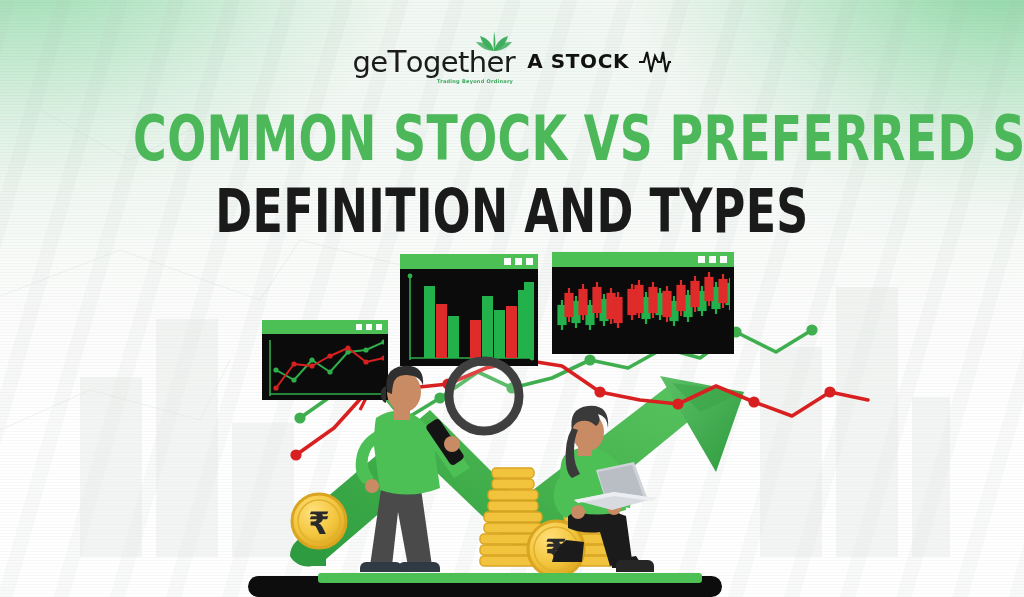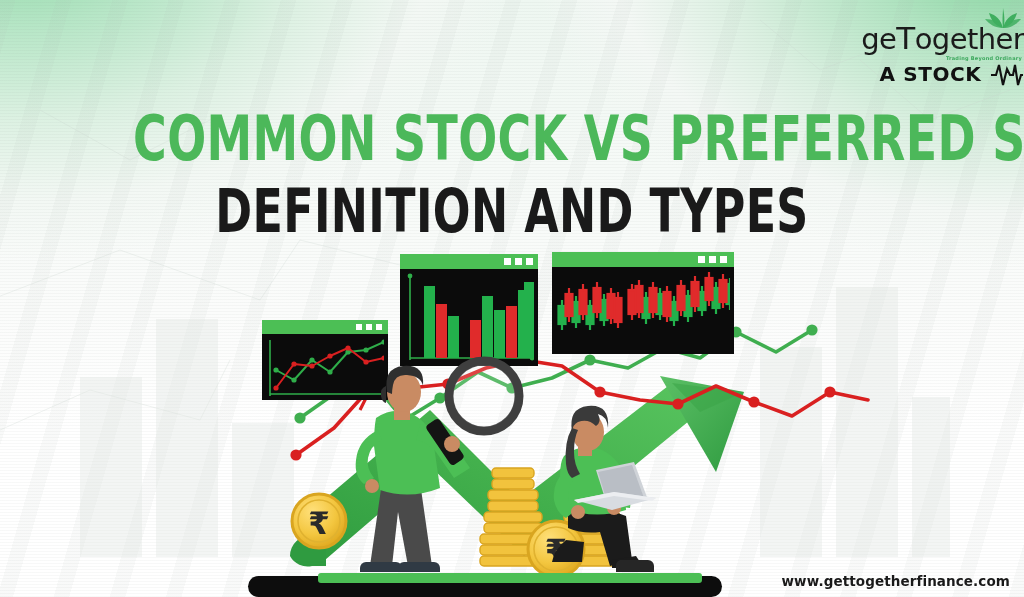--- a/index.html
+++ b/index.html
@@ -47,21 +47,20 @@
   .ghost-bars {
     position:absolute; left:70px; bottom:40px; width:880px; height:330px;
     opacity:.5;
   }
 
   
   .header {
     position:absolute; top:33px; left:0; width:1024px;
     display:flex; align-items:flex-end; justify-content:center; gap:12px;
     height:42px;
-    flex-direction:column;
   }
   .logo-wrap { position:relative; display:flex; align-items:flex-end; }
   .logo-text {
     font-family:"DejaVu Sans", sans-serif;
     font-size:29px; font-weight:400; letter-spacing:-0.6px;
     color:#1b1b1b; line-height:1; position:relative; top:2px;
   }
   .logo-text .cap { font-size:31px; }
   .logo-leaf { position:absolute; right:-2px; top:-14px; }
   .logo-tag {
@@ -455,15 +454,14 @@
         <path d="M574 500 l40 -8 l42 6 l-4 3 l-38 -5 l-36 7 Z" fill="#eceef1"></path>
       </g>
     </g>
 
     <g>
       <rect x="248" y="576" width="474" height="21" rx="10.5" fill="#0d0d0d"></rect>
       <rect x="318" y="573" width="384" height="10" rx="3" fill="#4cbf55"></rect>
     </g>
   </svg>
 
-  <div class="url">www.gettogetherfinance.com</div>
 
 </div>
 
 </body></html>

